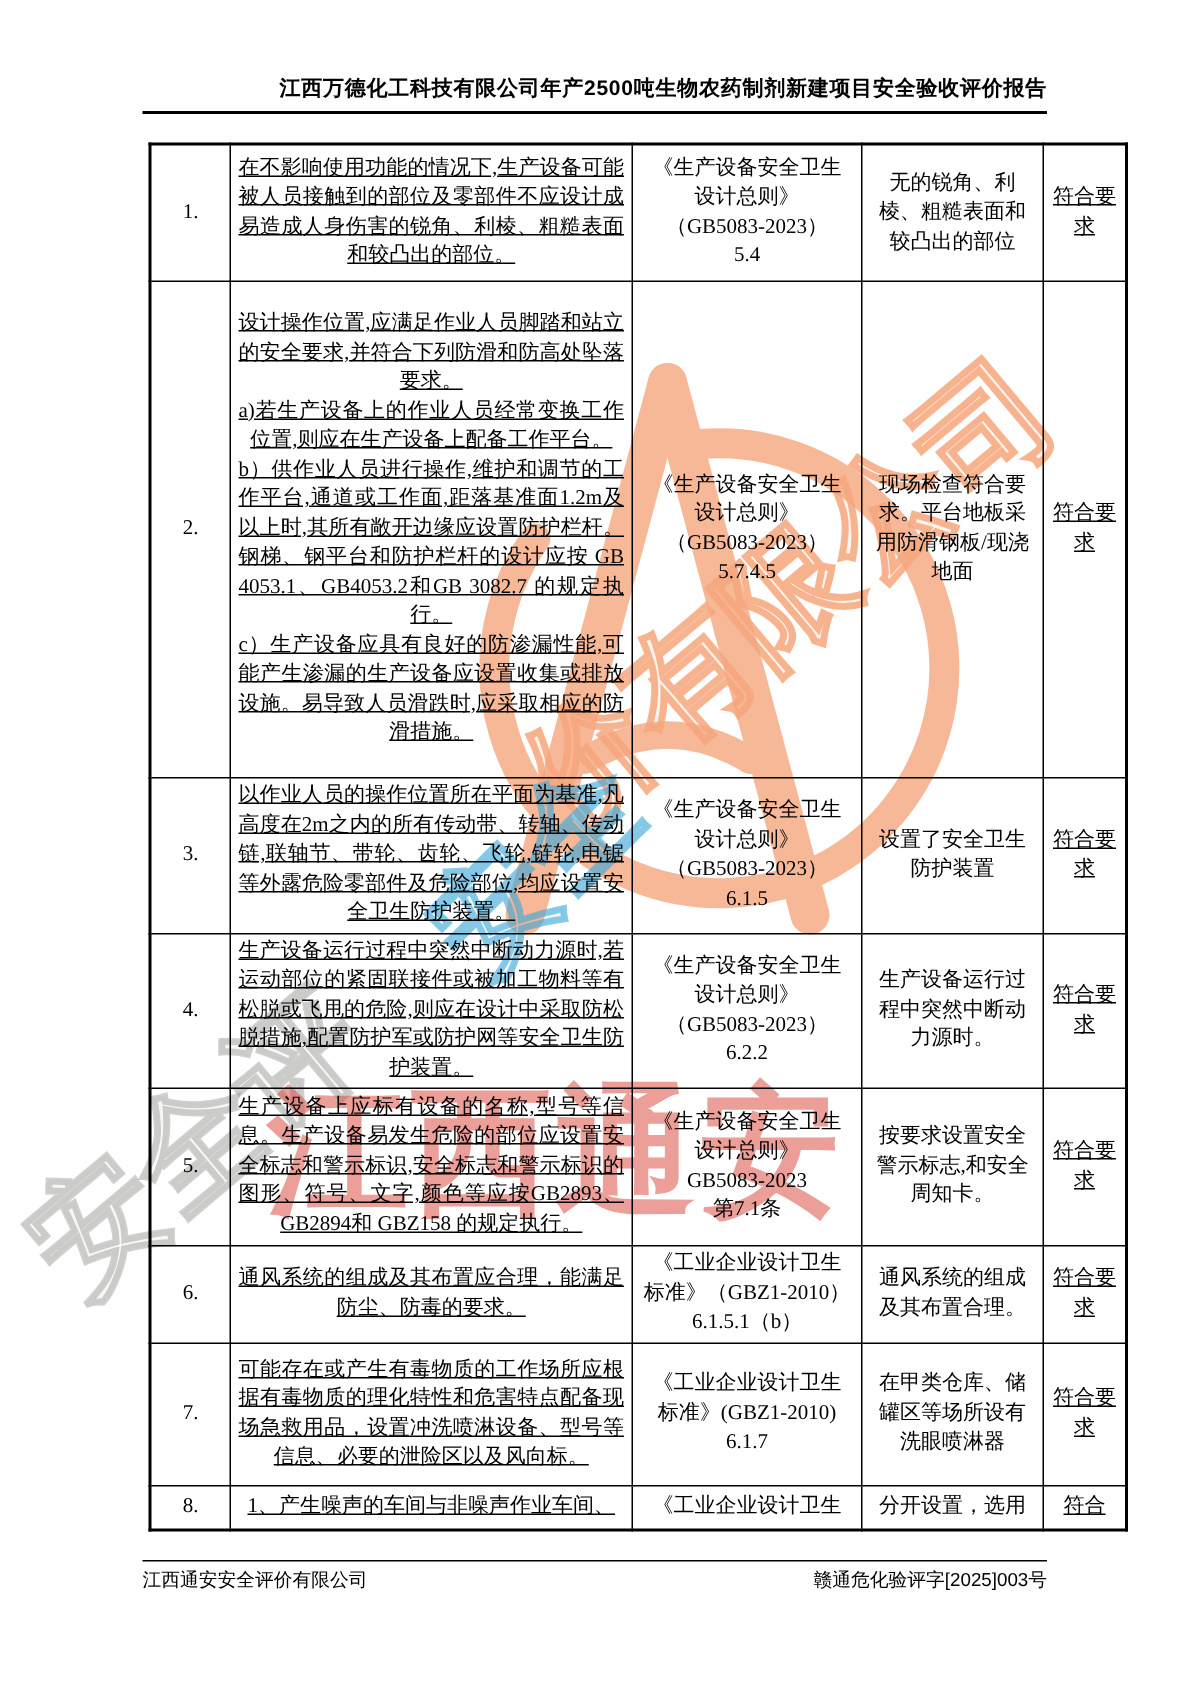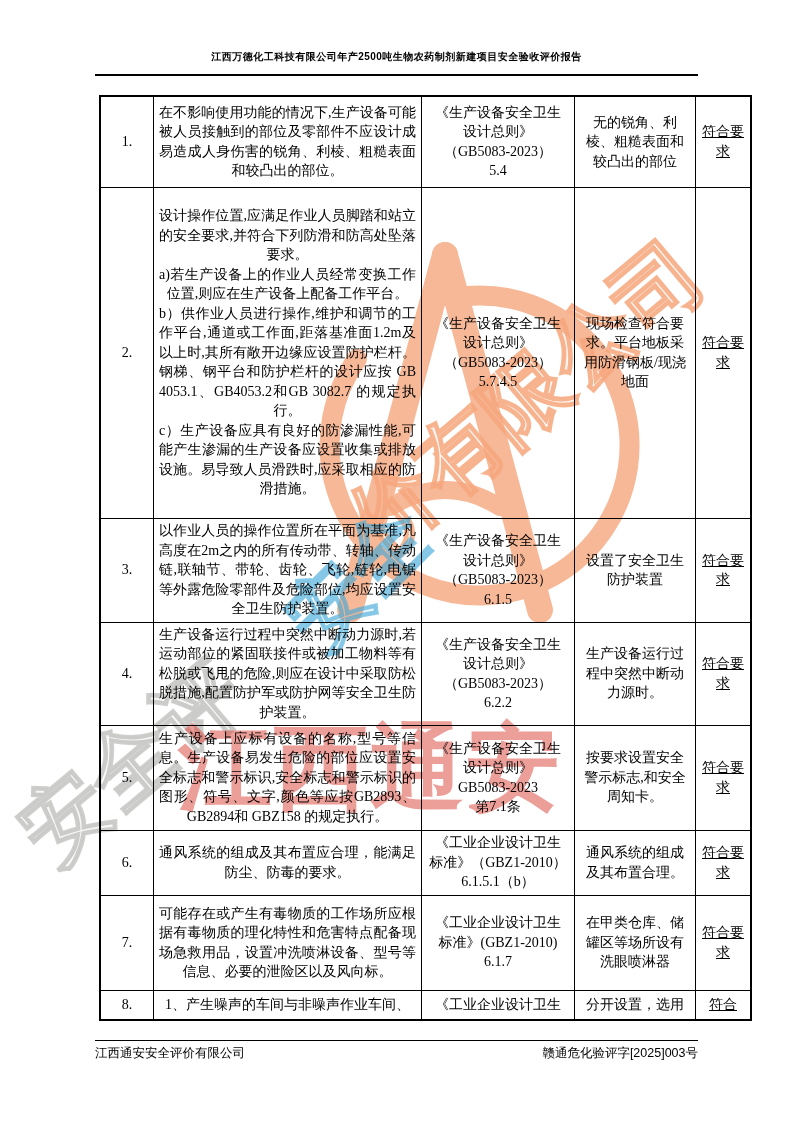--- a/index.html
+++ b/index.html
@@ -6,21 +6,21 @@
   body{
     width:793px;height:1122px;position:relative;background:#ffffff;
     font-family:"Liberation Serif","DejaVu Serif",serif;
     overflow:hidden;color:#000;
   }
   .page{position:absolute;inset:0;}
 
   
   .header-title{
     position:absolute;top:50px;left:95px;width:603px;
-    text-align:center;font-size:10px;font-weight:bold;
+    text-align:right;font-size:14px;font-weight:bold;
     font-family:"Liberation Sans","DejaVu Sans",sans-serif;
     letter-spacing:0.5px;
   }
   .header-rule{
     position:absolute;top:74px;left:95px;width:603px;height:0;
     border-bottom:2px solid #000;
   }
 
   
   table.compliance{
@@ -31,21 +31,21 @@
   }
   table.compliance td{
     border:1px solid #000;
     padding:2px 5px;
     vertical-align:middle;
     overflow:hidden;
     line-height:19.5px;
   }
   table.compliance{border:2px solid #000;}
   td.c-no{width:42px;text-align:center;}
-  td.c-item{width:257px;text-align:justify;text-align-last:center;white-space:pre-line;}
+  td.c-item{width:257px;text-align:justify;text-align-last:center;white-space:pre-line;text-decoration:underline;}
   td.c-basis{width:142px;text-align:center;white-space:pre-line;}
   td.c-result{width:110px;text-align:center;}
   td.c-concl{width:44px;text-align:center;text-decoration:underline;}
 
   
   .footer-rule{
     position:absolute;top:1040px;left:95px;width:603px;height:0;
     border-bottom:1px solid #000;
   }
   .footer{

